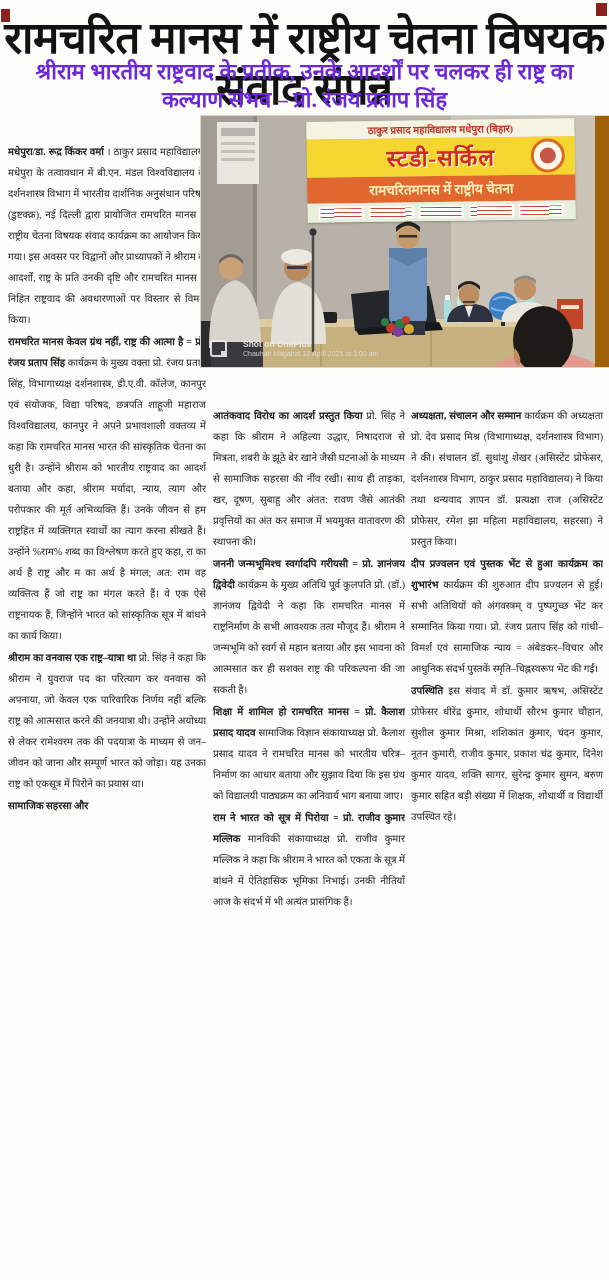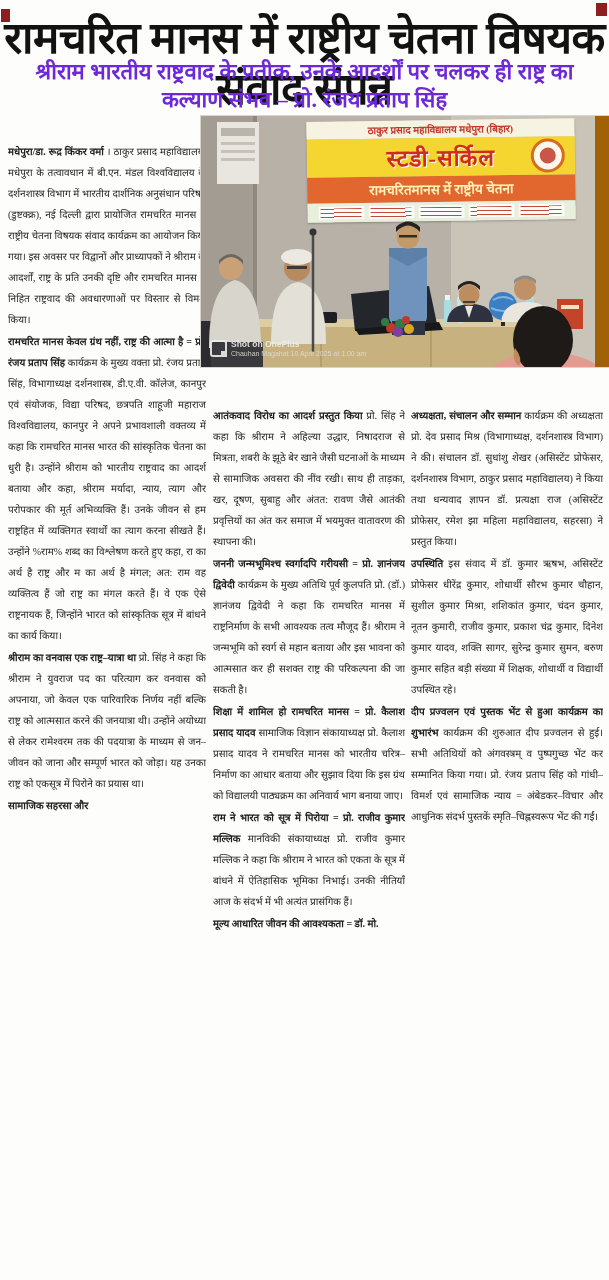--- a/index.html
+++ b/index.html
@@ -84,21 +84,21 @@
     justify-content:center;padding:0 3px;
   }
   .name-card{
     width:46px;height:13px;background:#fff;border-radius:1px;
     background-image:repeating-linear-gradient(to bottom,#c0392b 0 1px,transparent 1px 4px);
     background-size:90% 10px;background-position:center 2px;background-repeat:no-repeat;
     opacity:.9;
   }
   .scene-people{z-index:3;}
   .watermark{
-    position:absolute;z-index:4;left:9px;bottom:9px;display:flex;gap:4px;align-items:center;
+    position:absolute;z-index:4;left:9px;bottom:9px;display:flex;gap:16px;align-items:center;
     font-family:"Liberation Sans","DejaVu Sans",sans-serif;color:#ededea;opacity:.9;
   }
   .oneplus-icon{
     width:13px;height:13px;border:2px solid #ededea;border-radius:3px;position:relative;
   }
   .oneplus-icon:after{
     content:"";position:absolute;right:-2px;bottom:-2px;width:6px;height:6px;background:#ededea;
   }
   .wm-line1{font-size:8.5px;font-weight:bold;line-height:10px;}
   .wm-line2{font-size:7px;line-height:9px;color:#dcdcd8;}
@@ -232,26 +232,25 @@
     <div class="watermark">
       <div class="oneplus-icon"></div>
       <div>
         <div class="wm-line1">Shot on OnePlus</div>
         <div class="wm-line2">Chauhan  Magahat  10 April 2025 at 1:00 am</div>
       </div>
     </div>
   </div>
 
   <div class="col col-mid">
-    <p><b class="lead">आतंकवाद विरोध का आदर्श प्रस्तुत किया</b><span> प्रो. सिंह ने कहा कि श्रीराम ने अहिल्या उद्धार, निषादराज से मित्रता, शबरी के झूठे बेर खाने जैसी घटनाओं के माध्यम से सामाजिक अवसरा की नींव रखी। साथ ही ताड़का, खर, दूषण, सुबाहु और अंतत: रावण जैसे आतंकी प्रवृत्तियों का अंत कर समाज में भयमुक्त वातावरण की स्थापना की।</span></p>
+    <p><b class="lead">आतंकवाद विरोध का आदर्श प्रस्तुत किया</b><span> प्रो. सिंह ने कहा कि श्रीराम ने अहिल्या उद्धार, निषादराज से मित्रता, शबरी के झूठे बेर खाने जैसी घटनाओं के माध्यम से सामाजिक सहरसा की नींव रखी। साथ ही ताड़का, खर, दूषण, सुबाहु और अंतत: रावण जैसे आतंकी प्रवृत्तियों का अंत कर समाज में भयमुक्त वातावरण की स्थापना की।</span></p>
     <p><b class="lead">जननी जन्मभूमिश्च स्वर्गादपि गरीयसी = प्रो. ज्ञानंजय द्विवेदी</b><span> कार्यक्रम के मुख्य अतिथि पूर्व कुलपति प्रो. (डॉ.) ज्ञानंजय द्विवेदी ने कहा कि रामचरित मानस में राष्ट्रनिर्माण के सभी आवश्यक तत्व मौजूद हैं। श्रीराम ने जन्मभूमि को स्वर्ग से महान बताया और इस भावना को आत्मसात कर ही सशक्त राष्ट्र की परिकल्पना की जा सकती है।</span></p>
     <p><b class="lead">शिक्षा में शामिल हो रामचरित मानस = प्रो. कैलाश प्रसाद यादव</b><span> सामाजिक विज्ञान संकायाध्यक्ष प्रो. कैलाश प्रसाद यादव ने रामचरित मानस को भारतीय चरित्र–निर्माण का आधार बताया और सुझाव दिया कि इस ग्रंथ को विद्यालयी पाठ्यक्रम का अनिवार्य भाग बनाया जाए।</span></p>
     <p><b class="lead">राम ने भारत को सूत्र में पिरोया = प्रो. राजीव कुमार मल्लिक</b><span> मानविकी संकायाध्यक्ष प्रो. राजीव कुमार मल्लिक ने कहा कि श्रीराम ने भारत को एकता के सूत्र में बांधने में ऐतिहासिक भूमिका निभाई। उनकी नीतियाँ आज के संदर्भ में भी अत्यंत प्रासंगिक हैं।</span></p>
-    <p><b class="lead">मूल्य आधारित जीवन की आवश्यकता = डॉ. मो.</b><span></span></p>
   </div>
 
   <div class="col col-right">
     <p><b class="lead">अध्यक्षता, संचालन और सम्मान</b><span> कार्यक्रम की अध्यक्षता प्रो. देव प्रसाद मिश्र (विभागाध्यक्ष, दर्शनशास्त्र विभाग) ने की। संचालन डॉ. सुधांशु शेखर (असिस्टेंट प्रोफेसर, दर्शनशास्त्र विभाग, ठाकुर प्रसाद महाविद्यालय) ने किया तथा धन्यवाद ज्ञापन डॉ. प्रत्यक्षा राज (असिस्टेंट प्रोफेसर, रमेश झा महिला महाविद्यालय, सहरसा) ने प्रस्तुत किया।</span></p>
+    <p><b class="lead">दीप प्रज्वलन एवं पुस्तक भेंट से हुआ कार्यक्रम का शुभारंभ</b><span> कार्यक्रम की शुरुआत दीप प्रज्वलन से हुई। सभी अतिथियों को अंगवस्त्रम् व पुष्पगुच्छ भेंट कर सम्मानित किया गया। प्रो. रंजय प्रताप सिंह को गांधी–विमर्श एवं सामाजिक न्याय = अंबेडकर–विचार और आधुनिक संदर्भ पुस्तकें स्मृति–चिह्नस्वरूप भेंट की गईं।</span></p>
     <p><b class="lead">उपस्थिति</b><span> इस संवाद में डॉ. कुमार ऋषभ, असिस्टेंट प्रोफेसर धीरेंद्र कुमार, शोधार्थी सौरभ कुमार चौहान, सुशील कुमार मिश्रा, शशिकांत कुमार, चंदन कुमार, नूतन कुमारी, राजीव कुमार, प्रकाश चंद्र कुमार, दिनेश कुमार यादव, शक्ति सागर, सुरेन्द्र कुमार सुमन, बरुण कुमार सहित बड़ी संख्या में शिक्षक, शोधार्थी व विद्यार्थी उपस्थित रहे।</span></p>
-    <p><b class="lead">दीप प्रज्वलन एवं पुस्तक भेंट से हुआ कार्यक्रम का शुभारंभ</b><span> कार्यक्रम की शुरुआत दीप प्रज्वलन से हुई। सभी अतिथियों को अंगवस्त्रम् व पुष्पगुच्छ भेंट कर सम्मानित किया गया। प्रो. रंजय प्रताप सिंह को गांधी–विमर्श एवं सामाजिक न्याय = अंबेडकर–विचार और आधुनिक संदर्भ पुस्तकें स्मृति–चिह्नस्वरूप भेंट की गईं।</span></p>
   </div>
 
 </div>
 
 </body></html>

